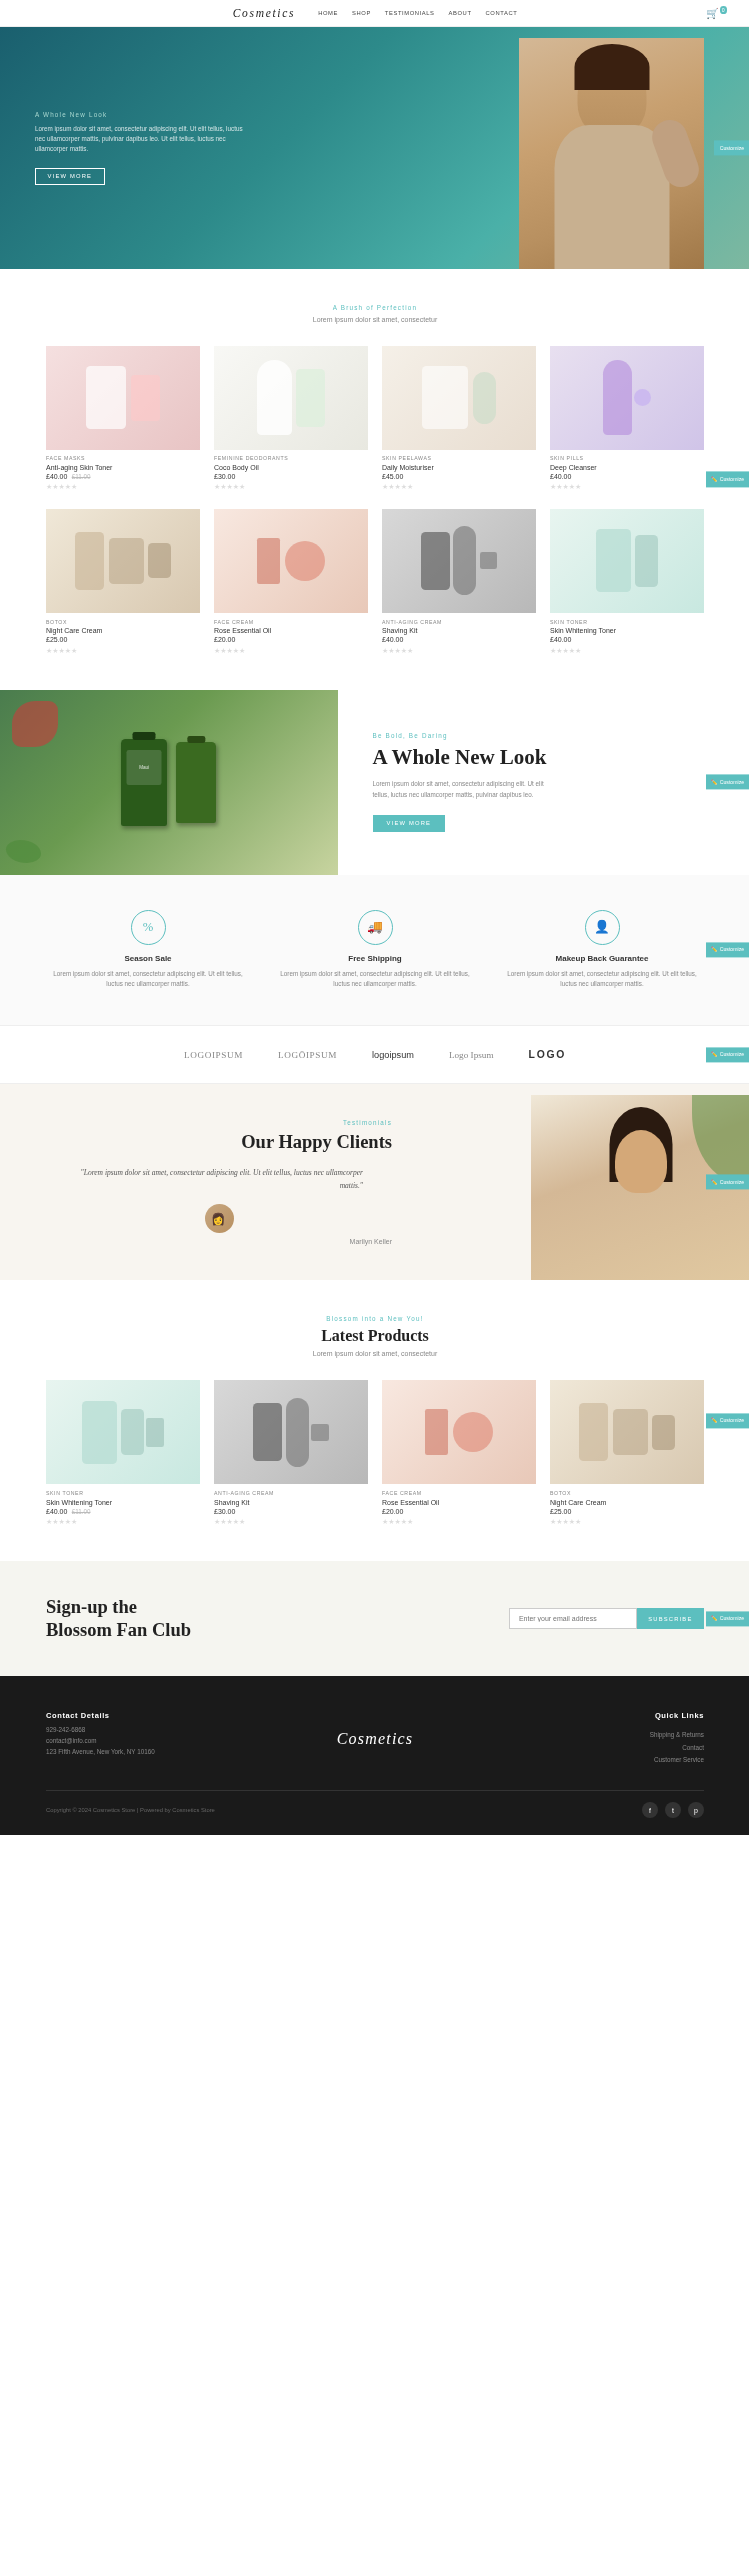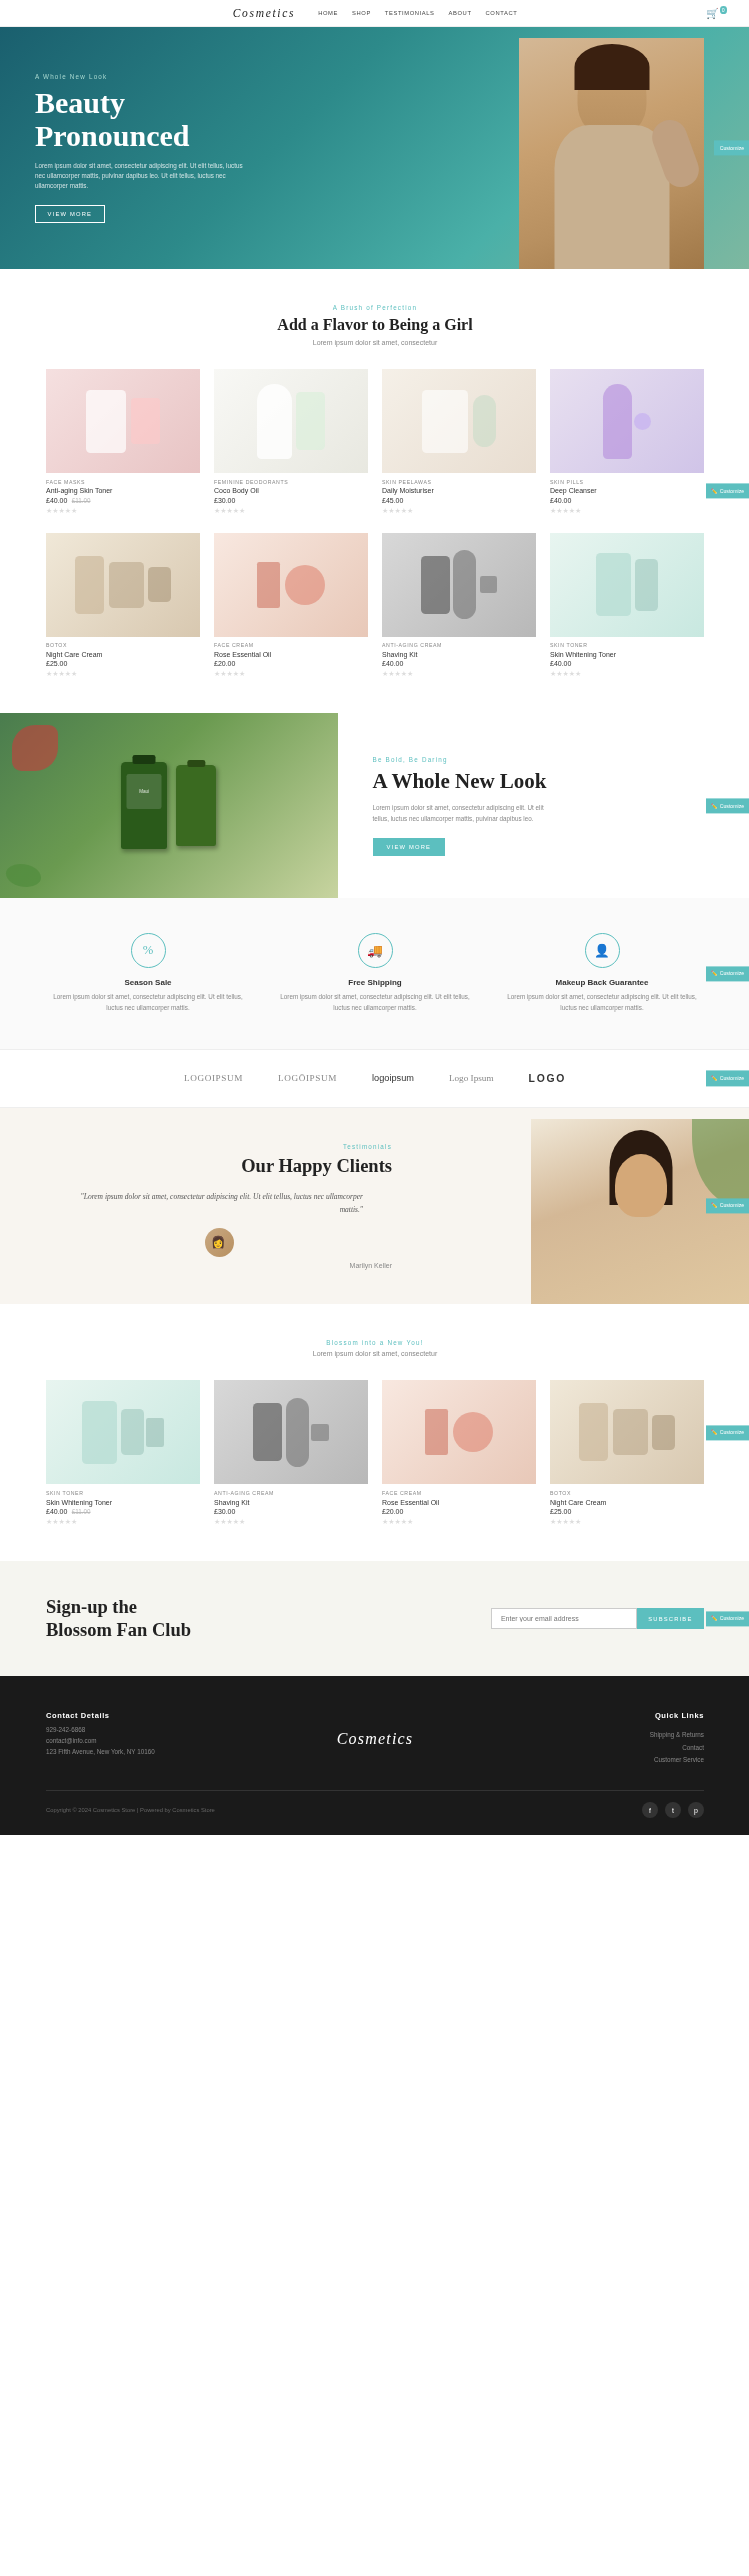--- a/index.html
+++ b/index.html
@@ -18,21 +18,20 @@
     <a href="#" style="text-decoration:none;color:#444;font-size:5.8px;letter-spacing:0.6px;text-transform:uppercase;font-family:sans-serif;">CONTACT</a>
   </div>
   <div style="position:absolute;right:23px;font-size:10.4px;color:#444;cursor:pointer;">
     🛒<span style="background:#5cbfbf;color:#fff;border-radius:50%;font-size:5.2px;padding:0.6px 2.3px;vertical-align:super;font-family:sans-serif;">0</span>
   </div>
 </nav>
 
 <section style="position:relative;height:242px;background:linear-gradient(135deg,#1a5f6e 0%,#2d8a8a 40%,#4ab0a8 70%,#7eb8a0 100%);overflow:hidden;display:flex;align-items:center;">
   <div style="padding:35px 35px;z-index:2;max-width:288px;">
     <div style="color:#a8d8d0;font-size:6.3px;letter-spacing:1.2px;font-family:sans-serif;margin-bottom:5.8px;">A Whole New Look</div>
-    <h1 style="color:#fff;font-size:30px;font-weight:bold;line-height:1.1;margin-bottom:9.2px;">Beauty<br>Pronounced</h1>
     <p style="color:rgba(255,255,255,0.8);font-size:6.3px;line-height:1.6;font-family:sans-serif;margin-bottom:14px;max-width:208px;">Lorem ipsum dolor sit amet, consectetur adipiscing elit. Ut elit tellus, luctus nec ullamcorper mattis, pulvinar dapibus leo. Ut elit tellus, luctus nec ullamcorper mattis.</p>
     <button style="border:0.6px solid #fff;color:#fff;background:transparent;padding:4.6px 11.5px;font-size:5.8px;letter-spacing:1.2px;text-transform:uppercase;font-family:sans-serif;cursor:pointer;">VIEW MORE</button>
   </div>
 
   <div style="position:absolute;right:46px;bottom:0;width:185px;height:231px;overflow:hidden;">
     <div style="width:100%;height:100%;background:linear-gradient(160deg,#d4b896 0%,#c8a070 40%,#b89060 70%,#a07848 100%);position:relative;">
 
       <div style="position:absolute;top:17.3px;left:50%;transform:translateX(-50%);width:69px;height:81px;background:linear-gradient(180deg,#c8a070 0%,#b89060 100%);border-radius:50% 50% 40% 40%;"></div>
 
       <div style="position:absolute;top:5.8px;left:50%;transform:translateX(-50%);width:75px;height:46px;background:#3a2010;border-radius:50% 50% 0 0;"></div>
@@ -40,21 +39,20 @@
       <div style="position:absolute;bottom:0;left:50%;transform:translateX(-50%);width:115px;height:144px;background:#c8b090;border-radius:30% 30% 0 0;"></div>
 
       <div style="position:absolute;top:81px;right:11.5px;width:35px;height:69px;background:#c0a080;border-radius:17.3px;transform:rotate(-20deg);"></div>
     </div>
   </div>
   <div style="position:absolute;right:0;top:50%;transform:translateY(-50%);background:#5cbfbf;color:#fff;font-size:5.2px;padding:4.6px 5.8px;font-family:sans-serif;cursor:pointer;display:flex;align-items:center;gap:2.3px;z-index:10;">Customize</div>
 </section>
 
 <section style="padding:35px 46px;text-align:center;background:#fff;position:relative;">
   <div style="color:#5cbfbf;font-size:6.3px;letter-spacing:1.2px;font-family:sans-serif;margin-bottom:4.6px;">A Brush of Perfection</div>
-  <h2 style="font-size:16px;color:#222;margin-bottom:5.8px;">Add a Flavor to Being a Girl</h2>
   <p style="color:#888;font-size:7px;font-family:sans-serif;margin-bottom:23px;">Lorem ipsum dolor sit amet, consectetur</p>
 
   <div style="display:grid;grid-template-columns:repeat(4,1fr);gap:14px;text-align:left;margin-bottom:17.3px;">
 
     <div>
       <div style="width:100%;height:104px;background:linear-gradient(135deg,#f5e0e0,#e8c4c4);margin-bottom:5.8px;display:flex;align-items:center;justify-content:center;">
         <div style="width:40px;height:63px;background:rgba(255,255,255,0.7);border-radius:4.6px;"></div>
         <div style="width:29px;height:46px;background:rgba(255,200,200,0.6);border-radius:3.5px;margin-left:4.6px;"></div>
       </div>
       <div style="color:#888;font-size:5.2px;font-family:sans-serif;text-transform:uppercase;letter-spacing:0.6px;margin-bottom:2.3px;">Face Masks</div>
@@ -228,20 +226,21 @@
       <div style="position:absolute;top:0;right:0;width:58px;height:87px;background:rgba(80,140,60,0.5);border-radius:0 0 0 80%;"></div>
     </div>
   </div>
   <div style="position:absolute;right:0;top:50%;transform:translateY(-50%);background:#5cbfbf;color:#fff;font-size:5.2px;padding:4.6px 5.8px;font-family:sans-serif;cursor:pointer;z-index:10;">
     ✏️ <span>Customize</span>
   </div>
 </section>
 
 <section style="padding:35px 46px;background:#fff;text-align:center;position:relative;">
   <div style="color:#5cbfbf;font-size:6.3px;letter-spacing:1.2px;font-family:sans-serif;margin-bottom:4.6px;">Blossom into a New You!</div>
+  <h2 style="font-size:16px;color:#222;margin-bottom:5.8px;">Latest Products</h2>
   <p style="color:#888;font-size:7px;font-family:sans-serif;margin-bottom:23px;">Lorem ipsum dolor sit amet, consectetur</p>
 
   <div style="display:grid;grid-template-columns:repeat(4,1fr);gap:14px;text-align:left;">
 
     <div>
       <div style="width:100%;height:104px;background:linear-gradient(135deg,#e8f5f0,#c8e8e0);margin-bottom:5.8px;display:flex;align-items:center;justify-content:center;">
         <div style="width:35px;height:63px;background:rgba(180,220,210,0.7);border-radius:4.6px;"></div>
         <div style="width:23px;height:46px;background:rgba(160,200,190,0.6);border-radius:4.6px;margin-left:3.5px;"></div>
         <div style="width:17.3px;height:29px;background:rgba(140,180,170,0.5);border-radius:2.3px;margin-left:2.3px;"></div>
       </div>
@@ -291,21 +290,21 @@
   </div>
 
   <div style="position:absolute;right:0;top:50%;transform:translateY(-50%);background:#5cbfbf;color:#fff;font-size:5.2px;padding:4.6px 5.8px;font-family:sans-serif;cursor:pointer;z-index:10;">
     ✏️ <span>Customize</span>
   </div>
 </section>
 
 <section style="display:flex;align-items:center;justify-content:space-between;padding:35px 46px;background:#f5f5f0;position:relative;">
   <h2 style="font-size:18.5px;color:#222;max-width:161px;line-height:1.2;">Sign-up the Blossom Fan Club</h2>
   <div style="display:flex;gap:0;">
-    <input type="email" style="border: 0.6px solid rgb(204, 204, 204); padding: 5.8px 9.2px; font-size: 7px; font-family: sans-serif; width: 146px; outline: none; background: rgb(255, 255, 255);" placeholder="Enter your email address">
+    <input type="email" style="border: 0.6px solid rgb(204, 204, 204); padding: 5.8px 9.2px; font-size: 7px; font-family: sans-serif; width: 128px; outline: none; background: rgb(255, 255, 255);" placeholder="Enter your email address">
     <button style="background:#5cbfbf;color:#fff;border:none;padding:5.8px 11.5px;font-size:5.8px;letter-spacing:1.2px;text-transform:uppercase;font-family:sans-serif;cursor:pointer;">SUBSCRIBE</button>
   </div>
   <div style="position:absolute;right:0;top:50%;transform:translateY(-50%);background:#5cbfbf;color:#fff;font-size:5.2px;padding:4.6px 5.8px;font-family:sans-serif;cursor:pointer;z-index:10;">
     ✏️ <span>Customize</span>
   </div>
 </section>
 
 <footer style="background:#1a1a1a;color:#fff;padding:35px 46px 17.3px;">
   <div style="display:grid;grid-template-columns:1fr 1fr 1fr;gap:23px;margin-bottom:23px;">
     <div>

